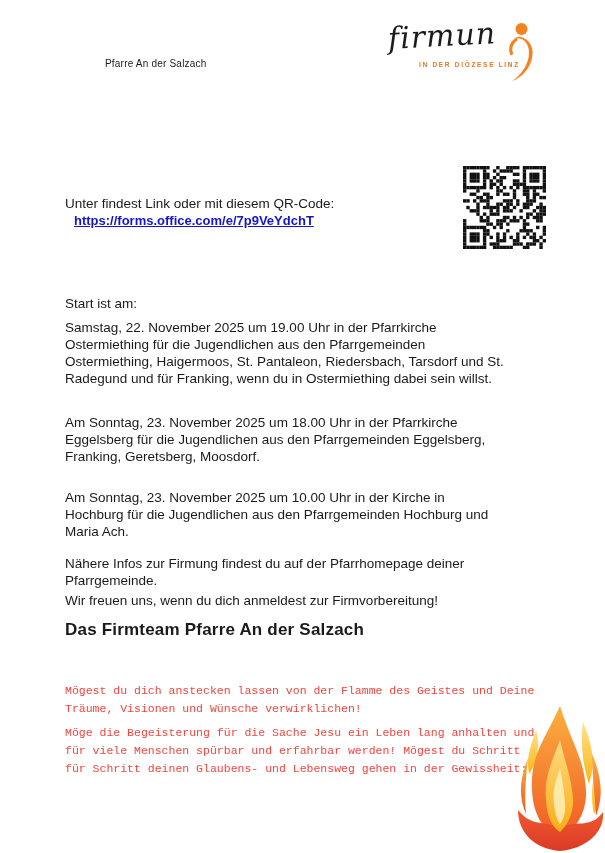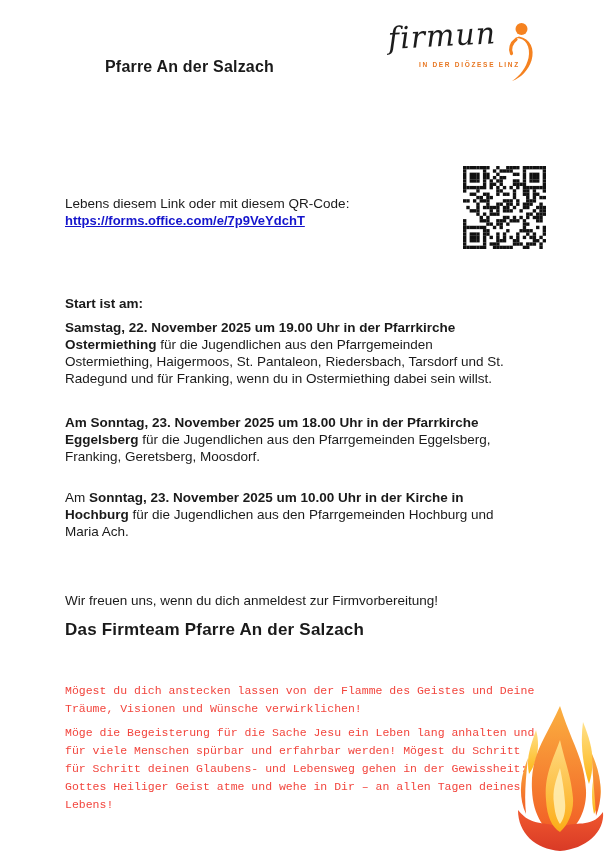--- a/index.html
+++ b/index.html
@@ -12,31 +12,32 @@
     overflow:hidden;
   }
   .t{
     position:absolute;
     left:65px;
     width:478px;
     font-size:13.5px;
     line-height:17px;
     white-space:pre-line;
   }
-  .bold{font-weight:bold;}
+  .bold{font-weight:normal;}
   .title{
     position:absolute;left:65px;top:58px;
-    font-size:16px;font-weight:bold;letter-spacing:.2px;padding-left:40px;
+    font-size:10px;font-weight:normal;letter-spacing:.2px;padding-left:40px;
   }
   .link-line{position:absolute;left:65px;top:211px;}
   .link-line a{
     color:#1515CC;
     font-weight:bold;
     font-size:13px;
     text-decoration:underline;
+    margin-left:9px;
   }
   .signature{
     position:absolute;left:65px;top:620px;
     font-size:17px;font-weight:bold;letter-spacing:.2px;
   }
   .red{
     position:absolute;left:65px;width:488px;
     font-family:Liberation Mono, monospace;
     font-size:11.5px;line-height:18px;
     color:#F2453D;
@@ -394,21 +395,21 @@
         <rect x="43.16" y="79.68" width="3.38" height="3.38"></rect>
         <rect x="46.48" y="79.68" width="3.38" height="3.38"></rect>
         <rect x="59.76" y="79.68" width="3.38" height="3.38"></rect>
         <rect x="63.08" y="79.68" width="3.38" height="3.38"></rect>
         <rect x="76.36" y="79.68" width="3.38" height="3.38"></rect>
       </svg>
   </div>
 
 
 
-  <div class="t" style="top:195px">Lebens diesem Link oder mit diesem QR-Code:</div>
+  <div class="t" style="top:195px">Unter findest Link oder mit diesem QR-Code:</div>
 
   <div class="link-line">
     <a href="#" title="https://forms.office.com/e/7p9VeYdchT">https://forms.office.com/e/7p9VeYdchT</a>
   </div>
 
 
   <div class="t bold" style="top:295px">Start ist am:</div>
 
   <div class="t" style="top:319px"><span></span><span class="bold">Samstag, 22. November 2025 um 19.00 Uhr in der Pfarrkirche
 Ostermiething</span><span> für die Jugendlichen aus den Pfarrgemeinden
@@ -416,32 +417,32 @@
 Radegund und für Franking, wenn du in Ostermiething dabei sein willst.</span></div>
 
   <div class="t" style="top:414px"><span></span><span class="bold">Am Sonntag, 23. November 2025 um 18.00 Uhr in der Pfarrkirche
 Eggelsberg</span><span> für die Jugendlichen aus den Pfarrgemeinden Eggelsberg,
 Franking, Geretsberg, Moosdorf.</span></div>
 
   <div class="t" style="top:489px"><span>Am </span><span class="bold">Sonntag, 23. November 2025 um 10.00 Uhr in der Kirche in
 Hochburg</span><span> für die Jugendlichen aus den Pfarrgemeinden Hochburg und
 Maria Ach.</span></div>
 
+  <div class="t" style="top:555px">Nähere Infos zur Firmung findest du auf der Pfarrhomepage deiner
+Pfarrgemeinde.</div>
 
   <div class="t" style="top:592px">Wir freuen uns, wenn du dich anmeldest zur Firmvorbereitung!</div>
 
   <div class="signature">Das Firmteam Pfarre An der Salzach</div>
 
   <div class="red" style="top:682px">Mögest du dich anstecken lassen von der Flamme des Geistes und Deine
 Träume, Visionen und Wünsche verwirklichen!</div>
   <div class="red" style="top:724px">Möge die Begeisterung für die Sache Jesu ein Leben lang anhalten und
 für viele Menschen spürbar und erfahrbar werden! Mögest du Schritt
 für Schritt deinen Glaubens- und Lebensweg gehen in der Gewissheit:</div>
-  <div class="red" style="top:778px">Gottes Heiliger Geist atme und wehe in Dir – an allen Tagen deines
-Lebens!</div>
 
   <svg class="flame" width="89" height="153" viewBox="0 0 89 153">
     <defs>
       <linearGradient id="fOrange" x1="0" y1="0" x2="0" y2="1">
         <stop offset="0" stop-color="#FBB040"></stop>
         <stop offset="1" stop-color="#F15A24"></stop>
       </linearGradient>
       <linearGradient id="fYellow" x1="0" y1="0" x2="0" y2="1">
         <stop offset="0" stop-color="#FFE18A"></stop>
         <stop offset="1" stop-color="#FDB515"></stop>

